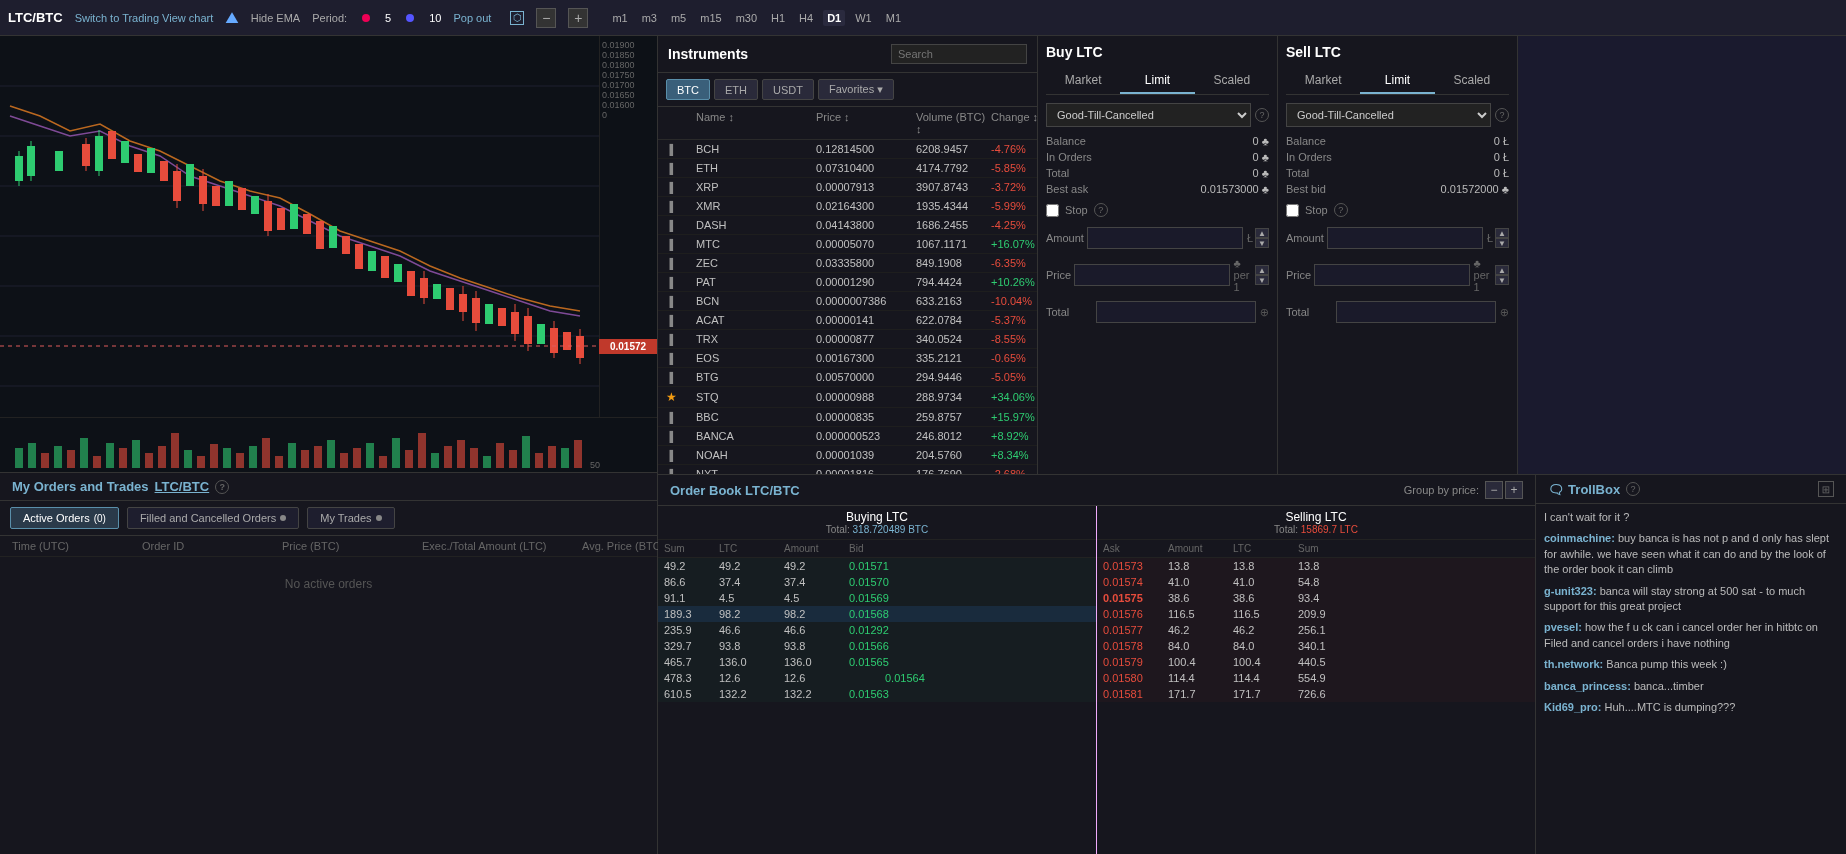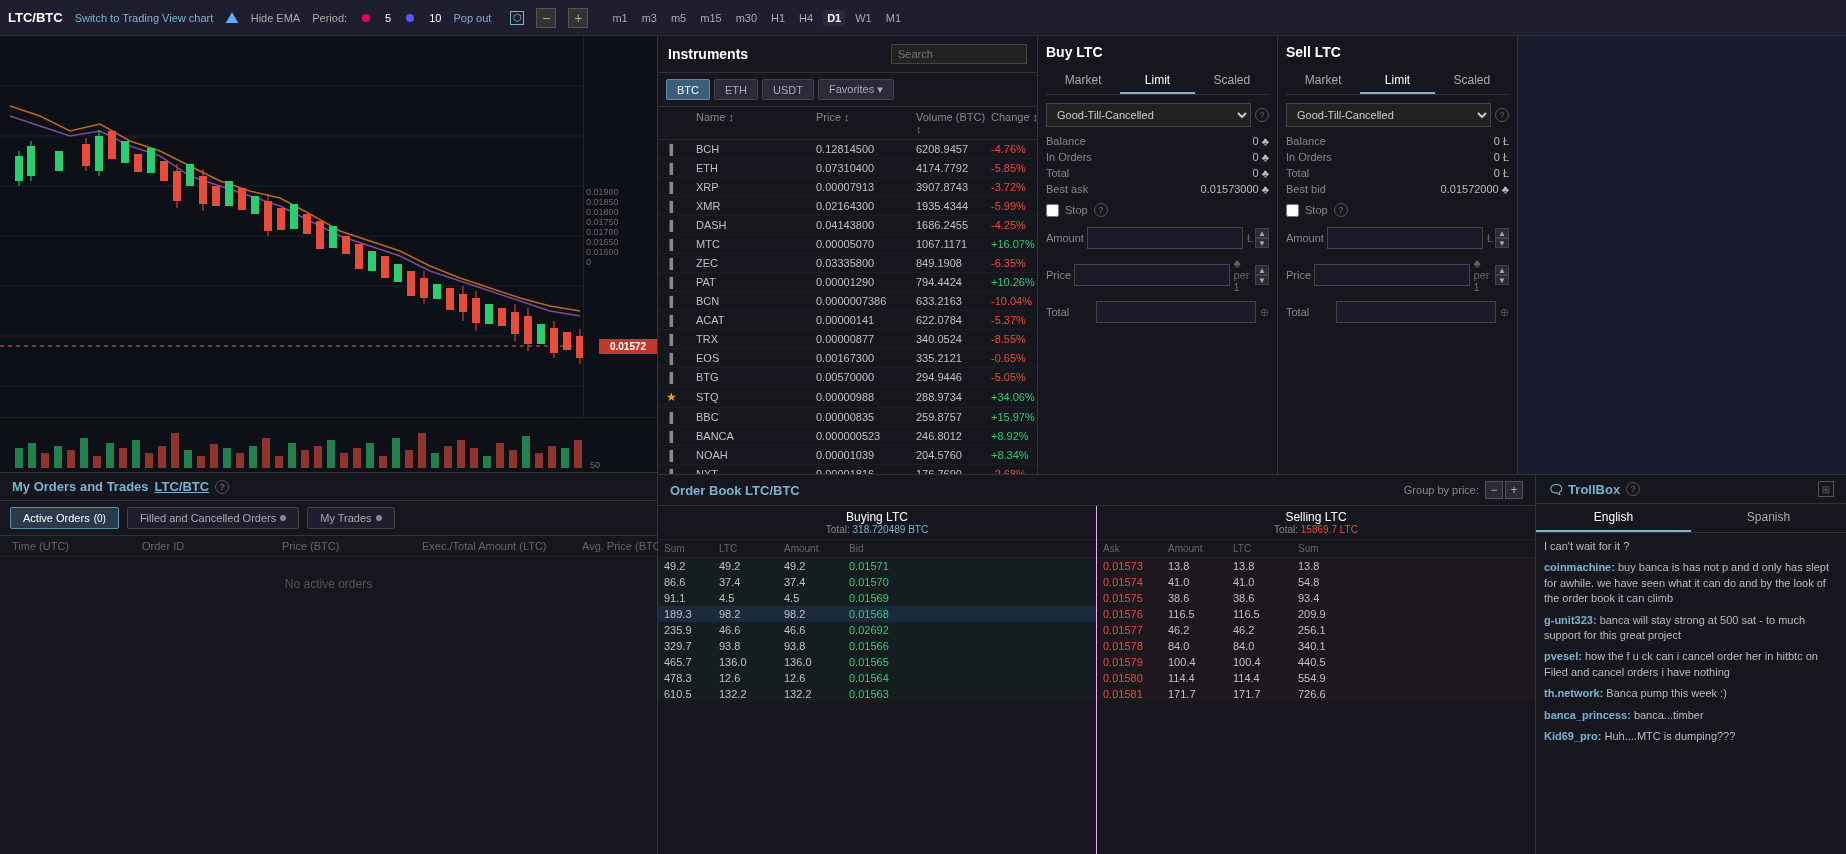--- a/index.html
+++ b/index.html
@@ -127,21 +127,21 @@
         <rect x="537" y="288" width="8" height="20" fill="#2ecc71"></rect>
         <rect x="550" y="292" width="8" height="25" fill="#e74c3c"></rect>
         <line x1="554" y1="285" x2="554" y2="322" stroke="#e74c3c" stroke-width="1"></line>
         <rect x="563" y="296" width="8" height="18" fill="#e74c3c"></rect>
         <rect x="576" y="300" width="8" height="22" fill="#e74c3c"></rect>
         <line x1="580" y1="293" x2="580" y2="328" stroke="#e74c3c" stroke-width="1"></line>
 
         <line x1="0" y1="310" x2="600" y2="310" stroke="#e05c5c" stroke-width="1" stroke-dasharray="4,4"></line>
       </svg>
 
-      <div style="position:absolute;right:16px;top:0;width:58px;height:100%;border-left:1px solid #222;background:#0d1117;display:flex;flex-direction:column;justify-content:center;padding:4px 2px;">
+      <div style="position:absolute;right:0;top:0;width:58px;height:100%;border-left:1px solid #222;background:#0d1117;display:flex;flex-direction:column;justify-content:flex-start;padding:4px 2px;">
         <span style="color:#666;font-size:9px;">0.01900</span>
         <span style="color:#666;font-size:9px;">0.01850</span>
         <span style="color:#666;font-size:9px;">0.01800</span>
         <span style="color:#666;font-size:9px;">0.01750</span>
         <span style="color:#666;font-size:9px;">0.01700</span>
         <span style="color:#666;font-size:9px;">0.01650</span>
         <span style="color:#666;font-size:9px;">0.01600</span>
         <span style="color:#666;font-size:9px;">0</span>
       </div>
 
@@ -583,39 +583,39 @@
           <div style="display:grid;grid-template-columns:55px 65px 65px 65px;padding:2px 6px;font-size:11px;background:rgba(41,128,185,0.2);">
               <span>189.3</span>
               <span>98.2</span>
               <span>98.2</span>
               <span style="color:#2ecc71;">0.01568</span>
             </div>
           <div style="display:grid;grid-template-columns:55px 65px 65px 65px;padding:2px 6px;font-size:11px;background:rgba(39,174,96,0.05);">
               <span>235.9</span>
               <span>46.6</span>
               <span>46.6</span>
-              <span style="color:#2ecc71;">0.02692</span>
+              <span style="color:#2ecc71;">0.01292</span>
             </div>
           <div style="display:grid;grid-template-columns:55px 65px 65px 65px;padding:2px 6px;font-size:11px;background:rgba(39,174,96,0.05);">
               <span>329.7</span>
               <span>93.8</span>
               <span>93.8</span>
               <span style="color:#2ecc71;">0.01566</span>
             </div>
           <div style="display:grid;grid-template-columns:55px 65px 65px 65px;padding:2px 6px;font-size:11px;background:rgba(39,174,96,0.05);">
               <span>465.7</span>
               <span>136.0</span>
               <span>136.0</span>
               <span style="color:#2ecc71;">0.01565</span>
             </div>
           <div style="display:grid;grid-template-columns:55px 65px 65px 65px;padding:2px 6px;font-size:11px;background:rgba(39,174,96,0.05);">
               <span>478.3</span>
               <span>12.6</span>
               <span>12.6</span>
-              <span style="color:#2ecc71;">0.01564</span>
+              <span style="color:#2ecc71;margin-left:36px;">0.01564</span>
             </div>
           <div style="display:grid;grid-template-columns:55px 65px 65px 65px;padding:2px 6px;font-size:11px;background:rgba(39,174,96,0.05);">
               <span>610.5</span>
               <span>132.2</span>
               <span>132.2</span>
               <span style="color:#2ecc71;">0.01563</span>
             </div>
         </div>
       </div>
 
@@ -640,21 +640,21 @@
               <span>13.8</span>
               <span>13.8</span>
             </div>
           <div style="display:grid;grid-template-columns:65px 65px 65px 55px;padding:2px 6px;font-size:11px;background:rgba(192,57,43,0.05);">
               <span style="color:#e74c3c;">0.01574</span>
               <span>41.0</span>
               <span>41.0</span>
               <span>54.8</span>
             </div>
           <div style="display:grid;grid-template-columns:65px 65px 65px 55px;padding:2px 6px;font-size:11px;background:rgba(192,57,43,0.05);">
-              <span style="color:#e74c3c;">0.01575</span>
+              <span style="color:#e74c3c;font-weight:bold;">0.01575</span>
               <span>38.6</span>
               <span>38.6</span>
               <span>93.4</span>
             </div>
           <div style="display:grid;grid-template-columns:65px 65px 65px 55px;padding:2px 6px;font-size:11px;background:rgba(192,57,43,0.05);">
               <span style="color:#e74c3c;">0.01576</span>
               <span>116.5</span>
               <span>116.5</span>
               <span>209.9</span>
             </div>
@@ -692,24 +692,20 @@
       </div>
     </div>
   </div>
 
   <div style="width:310px;background:#16161e;display:flex;flex-direction:column;">
     <div style="padding:6px 12px;border-bottom:1px solid #333;display:flex;align-items:center;gap:6px;">
       <span style="color:#7ab3d0;font-size:13px;font-weight:bold;">🗨 TrollBox</span>
       <span class="info-circle">?</span>
       <div style="margin-left:auto;width:16px;height:16px;border:1px solid #555;display:flex;align-items:center;justify-content:center;cursor:pointer;color:#666;font-size:10px;">⊞</div>
     </div>
-    <div style="display:flex;border-bottom:1px solid #333;">
-      <div style="flex:1;text-align:center;padding:6px;color:#fff;cursor:pointer;font-size:12px;border-bottom:2px solid #7ab3d0;">English</div>
-      <div style="flex:1;text-align:center;padding:6px;color:#aaa;cursor:pointer;font-size:12px;">Spanish</div>
-    </div>
     <div style="flex:1;overflow-y:auto;padding:6px 8px;">
       <div style="margin-bottom:6px;font-size:11px;line-height:1.4;">
         <span style="color:#bbb;">I can't wait for it ?</span>
       </div>
       <div style="margin-bottom:6px;font-size:11px;line-height:1.4;">
         <span style="color:#7ab3d0;font-weight:bold;">coinmachine: </span>
         <span style="color:#bbb;">buy banca is has not p and d only has slept for awhile. we have seen what it can do and by the look of the order book it can climb</span>
       </div>
       <div style="margin-bottom:6px;font-size:11px;line-height:1.4;">
         <span style="color:#7ab3d0;font-weight:bold;">g-unit323: </span>

